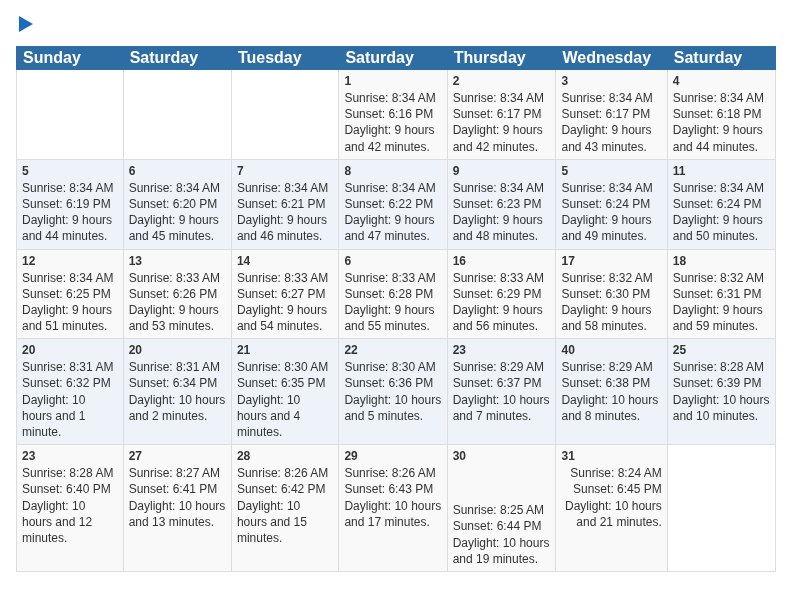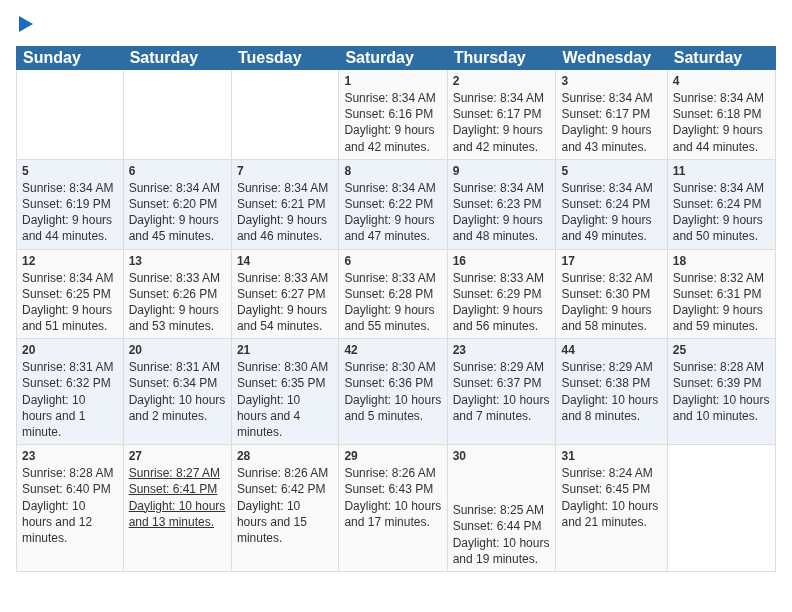--- a/index.html
+++ b/index.html
@@ -245,54 +245,54 @@
 Sunset: 6:34 PM
 Daylight: 10 hours and 2 minutes.</div>
         </td>
         <td>
           <span class="day-num">21</span>
           <div class="day-info" style="white-space: pre-line;">Sunrise: 8:30 AM
 Sunset: 6:35 PM
 Daylight: 10 hours and 4 minutes.</div>
         </td>
         <td>
-          <span class="day-num">42</span>
+          <span class="day-num">22</span>
           <div class="day-info" style="white-space: pre-line;">Sunrise: 8:30 AM
 Sunset: 6:36 PM
 Daylight: 10 hours and 5 minutes.</div>
         </td>
         <td>
           <span class="day-num">23</span>
           <div class="day-info" style="white-space: pre-line;">Sunrise: 8:29 AM
 Sunset: 6:37 PM
 Daylight: 10 hours and 7 minutes.</div>
         </td>
         <td>
-          <span class="day-num">44</span>
+          <span class="day-num">40</span>
           <div class="day-info" style="white-space: pre-line;">Sunrise: 8:29 AM
 Sunset: 6:38 PM
 Daylight: 10 hours and 8 minutes.</div>
         </td>
         <td>
           <span class="day-num">25</span>
           <div class="day-info" style="white-space: pre-line;">Sunrise: 8:28 AM
 Sunset: 6:39 PM
 Daylight: 10 hours and 10 minutes.</div>
         </td>
       </tr>
       <tr>
         <td>
           <span class="day-num">23</span>
           <div class="day-info" style="white-space: pre-line;">Sunrise: 8:28 AM
 Sunset: 6:40 PM
 Daylight: 10 hours and 12 minutes.</div>
         </td>
         <td>
           <span class="day-num">27</span>
-          <div class="day-info" style="white-space: pre-line; text-decoration: underline;">Sunrise: 8:27 AM
+          <div class="day-info" style="white-space: pre-line;">Sunrise: 8:27 AM
 Sunset: 6:41 PM
 Daylight: 10 hours and 13 minutes.</div>
         </td>
         <td>
           <span class="day-num">28</span>
           <div class="day-info" style="white-space: pre-line;">Sunrise: 8:26 AM
 Sunset: 6:42 PM
 Daylight: 10 hours and 15 minutes.</div>
         </td>
         <td>
@@ -302,20 +302,20 @@
 Daylight: 10 hours and 17 minutes.</div>
         </td>
         <td>
           <span class="day-num">30</span>
           <div class="day-info" style="white-space: pre-line; margin-top: 39px;">Sunrise: 8:25 AM
 Sunset: 6:44 PM
 Daylight: 10 hours and 19 minutes.</div>
         </td>
         <td>
           <span class="day-num">31</span>
-          <div class="day-info" style="white-space: pre-line;">Sunrise: 8:24 AM
+          <div class="day-info" style="white-space: pre-line; text-align: right;">Sunrise: 8:24 AM
 Sunset: 6:45 PM
 Daylight: 10 hours and 21 minutes.</div>
         </td>
         <td class="empty"></td>
       </tr>
     </tbody>
 </table>
 
 </body></html>

